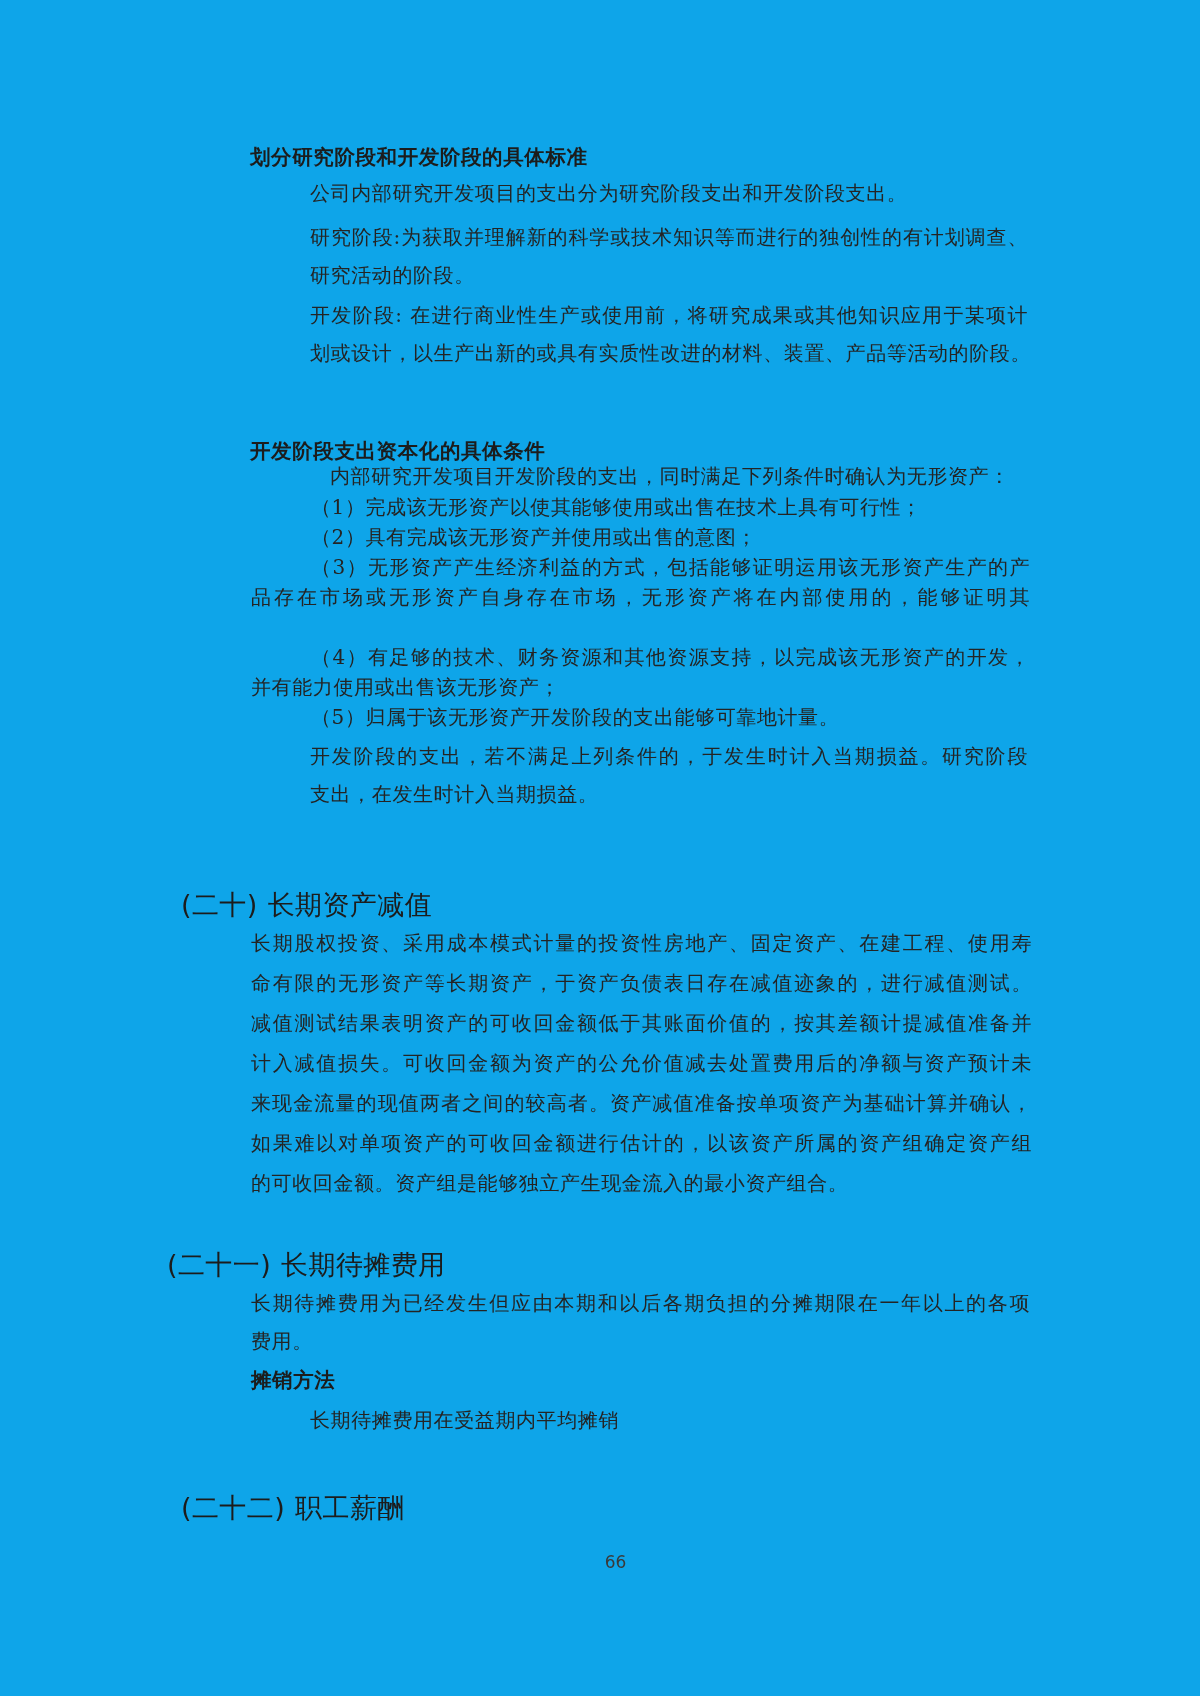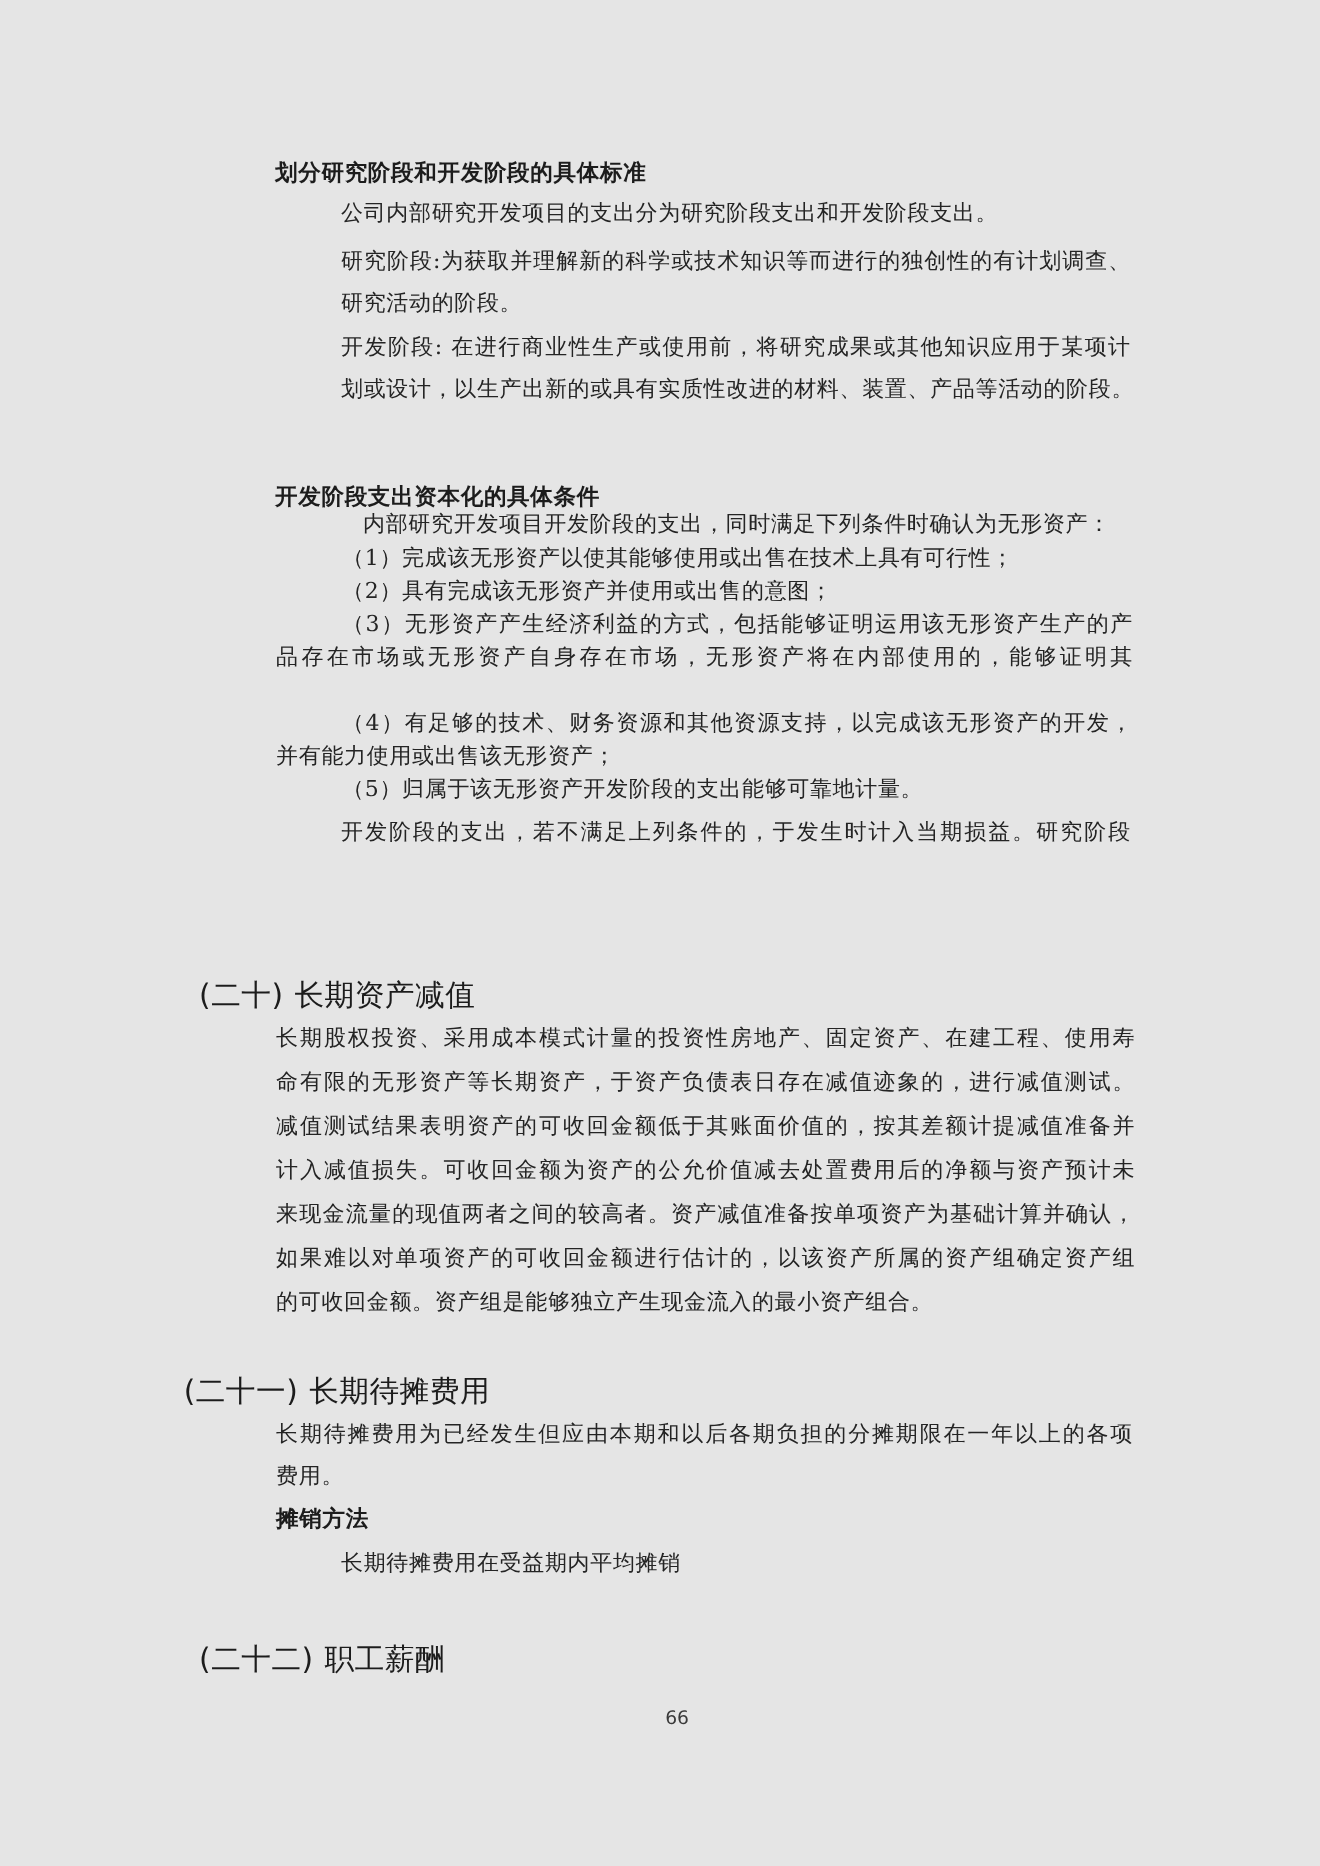--- a/index.html
+++ b/index.html
@@ -4,21 +4,21 @@
 <style>
   html,body{margin:0;padding:0;}
   body{
     width:1200px;height:1696px;
     background:#ffffff;
     position:relative;
     font-family:"DejaVu Serif","Liberation Serif",serif;
     color:#242424;
     -webkit-font-smoothing:antialiased;
   }
-  .page{position:absolute;inset:0;width:1200px;height:1696px;background:#e5e5e5;overflow:hidden;}
+  .page{position:absolute;inset:0;width:1200px;height:1696px;background:#0ea5e9;overflow:hidden;}
   .block{position:absolute;}
   .heading{
     font-family:"DejaVu Sans","Liberation Sans",sans-serif;
     font-weight:700;font-size:20.5px;letter-spacing:0.6px;
     white-space:nowrap;color:#1c1c1c;
   }
   .section{
     font-family:"DejaVu Sans","Liberation Sans",sans-serif;
     font-weight:400;font-size:27px;letter-spacing:0.4px;
     white-space:nowrap;color:#1c1c1c;
@@ -68,20 +68,21 @@
       </div>
       <div class="block para" style="top: 642px; left: 251px; width: 779px; line-height: 30px;">
         <div class="line just indent">（4）有足够的技术、财务资源和其他资源支持，以完成该无形资产的开发，</div>
         <div class="line">并有能力使用或出售该无形资产；</div>
       </div>
       <div class="block para" style="top: 702px; left: 251px; width: 779px; line-height: 30px;">
         <div class="line indent">（5）归属于该无形资产开发阶段的支出能够可靠地计量。</div>
       </div>
       <div class="block para" style="top: 737px; left: 310px; width: 718px; line-height: 38px;">
         <div class="line just">开发阶段的支出，若不满足上列条件的，于发生时计入当期损益。研究阶段</div>
+        <div class="line">支出，在发生时计入当期损益。</div>
       </div>
       <div class="block section" style="top: 887px; left: 181px;"><span class="sec-label">(二十)</span><span>长期资产减值</span></div>
       <div class="block para" style="top: 923px; left: 251px; width: 781px; line-height: 40px;">
         <div class="line just">长期股权投资、采用成本模式计量的投资性房地产、固定资产、在建工程、使用寿</div>
         <div class="line just">命有限的无形资产等长期资产，于资产负债表日存在减值迹象的，进行减值测试。</div>
         <div class="line just">减值测试结果表明资产的可收回金额低于其账面价值的，按其差额计提减值准备并</div>
         <div class="line just">计入减值损失。可收回金额为资产的公允价值减去处置费用后的净额与资产预计未</div>
         <div class="line just">来现金流量的现值两者之间的较高者。资产减值准备按单项资产为基础计算并确认，</div>
         <div class="line just">如果难以对单项资产的可收回金额进行估计的，以该资产所属的资产组确定资产组</div>
         <div class="line">的可收回金额。资产组是能够独立产生现金流入的最小资产组合。</div>

